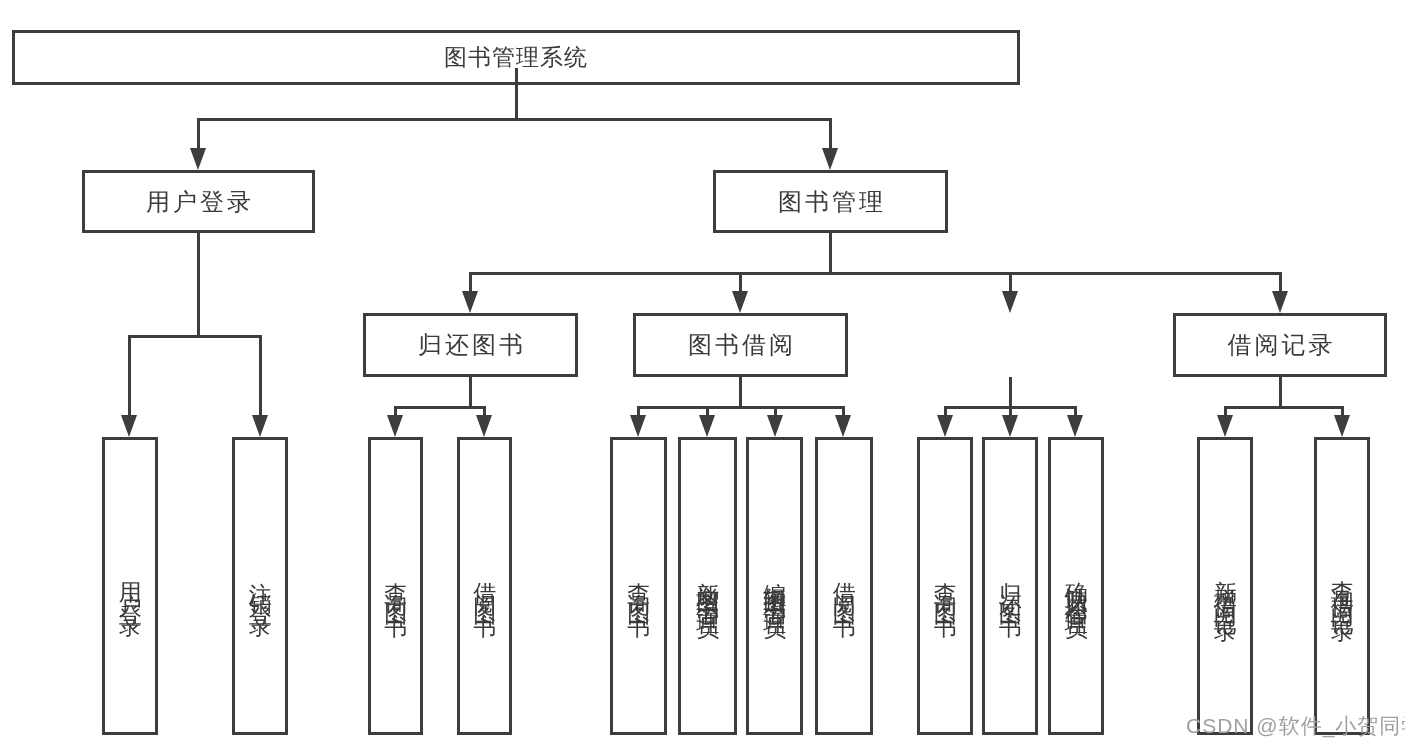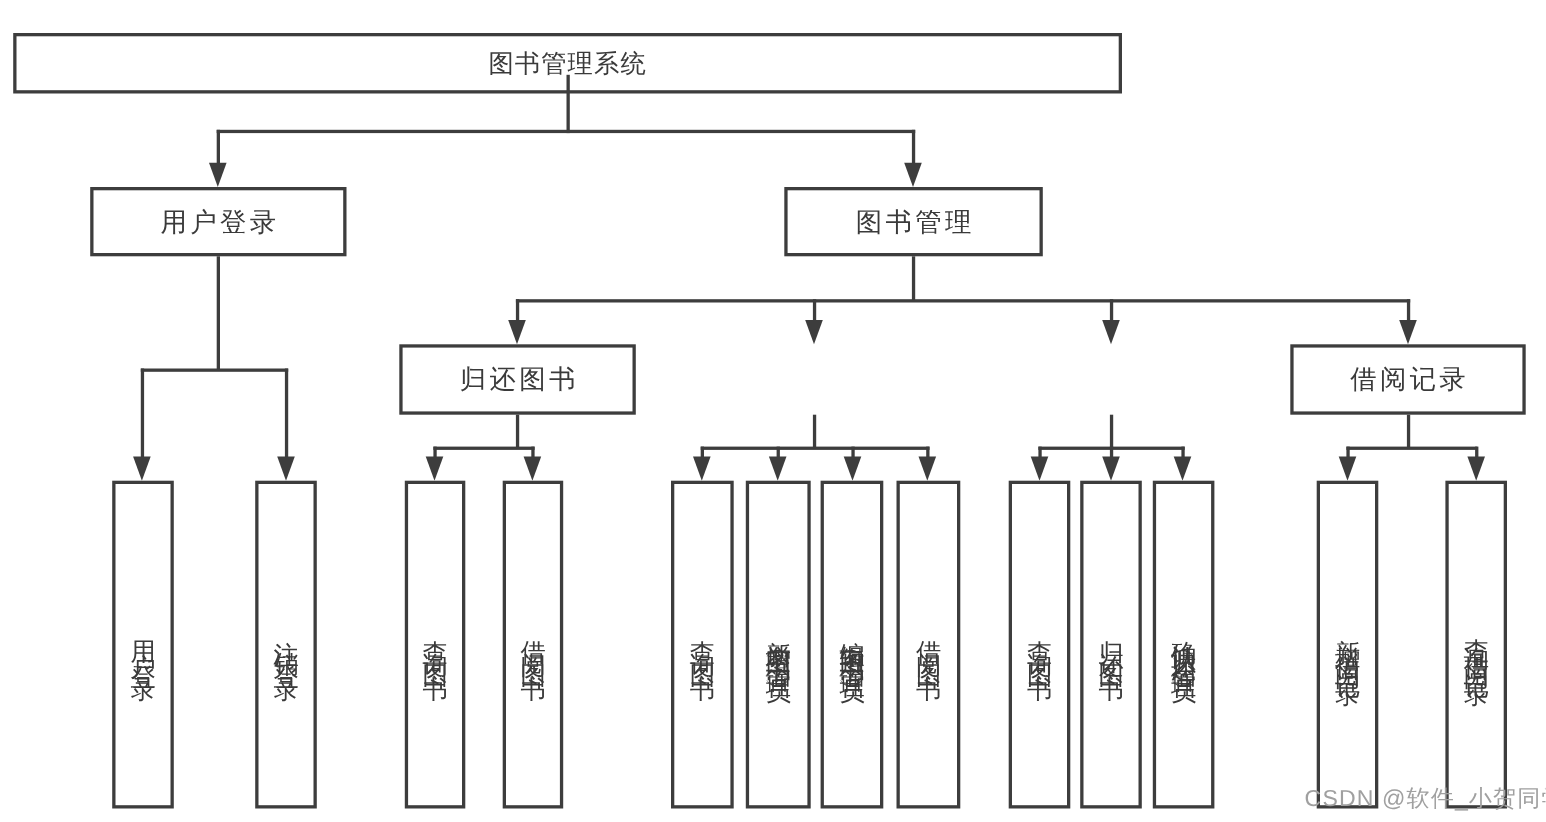--- a/index.html
+++ b/index.html
@@ -88,20 +88,23 @@
   <div class="vl" style="left:739px;top:272px;height:21px;"></div>
   <div class="ar" style="left:732px;top:291px;"></div>
   <div class="vl" style="left:1009px;top:272px;height:21px;"></div>
   <div class="ar" style="left:1002px;top:291px;"></div>
   <div class="vl" style="left:1279px;top:272px;height:21px;"></div>
   <div class="ar" style="left:1272px;top:291px;"></div>
 
   <div class="node h-node" style="left:363px;top:313px;width:215px;height:64px;">
     <span>归还图书</span>
   </div>
+  <div class="node h-node" style="left:633px;top:313px;width:215px;height:64px;">
+    <span>图书借阅</span>
+  </div>
   <div class="node h-node" style="left:1173px;top:313px;width:214px;height:64px;">
     <span>借阅记录</span>
   </div>
 
   <div class="vl" style="left:469px;top:377px;height:31px;"></div>
   <div class="hl" style="left:394px;top:406px;width:92px;"></div>
   <div class="vl" style="left:394px;top:406px;height:11px;"></div>
   <div class="ar" style="left:387px;top:415px;"></div>
   <div class="vl" style="left:483px;top:406px;height:11px;"></div>
   <div class="ar" style="left:476px;top:415px;"></div>

